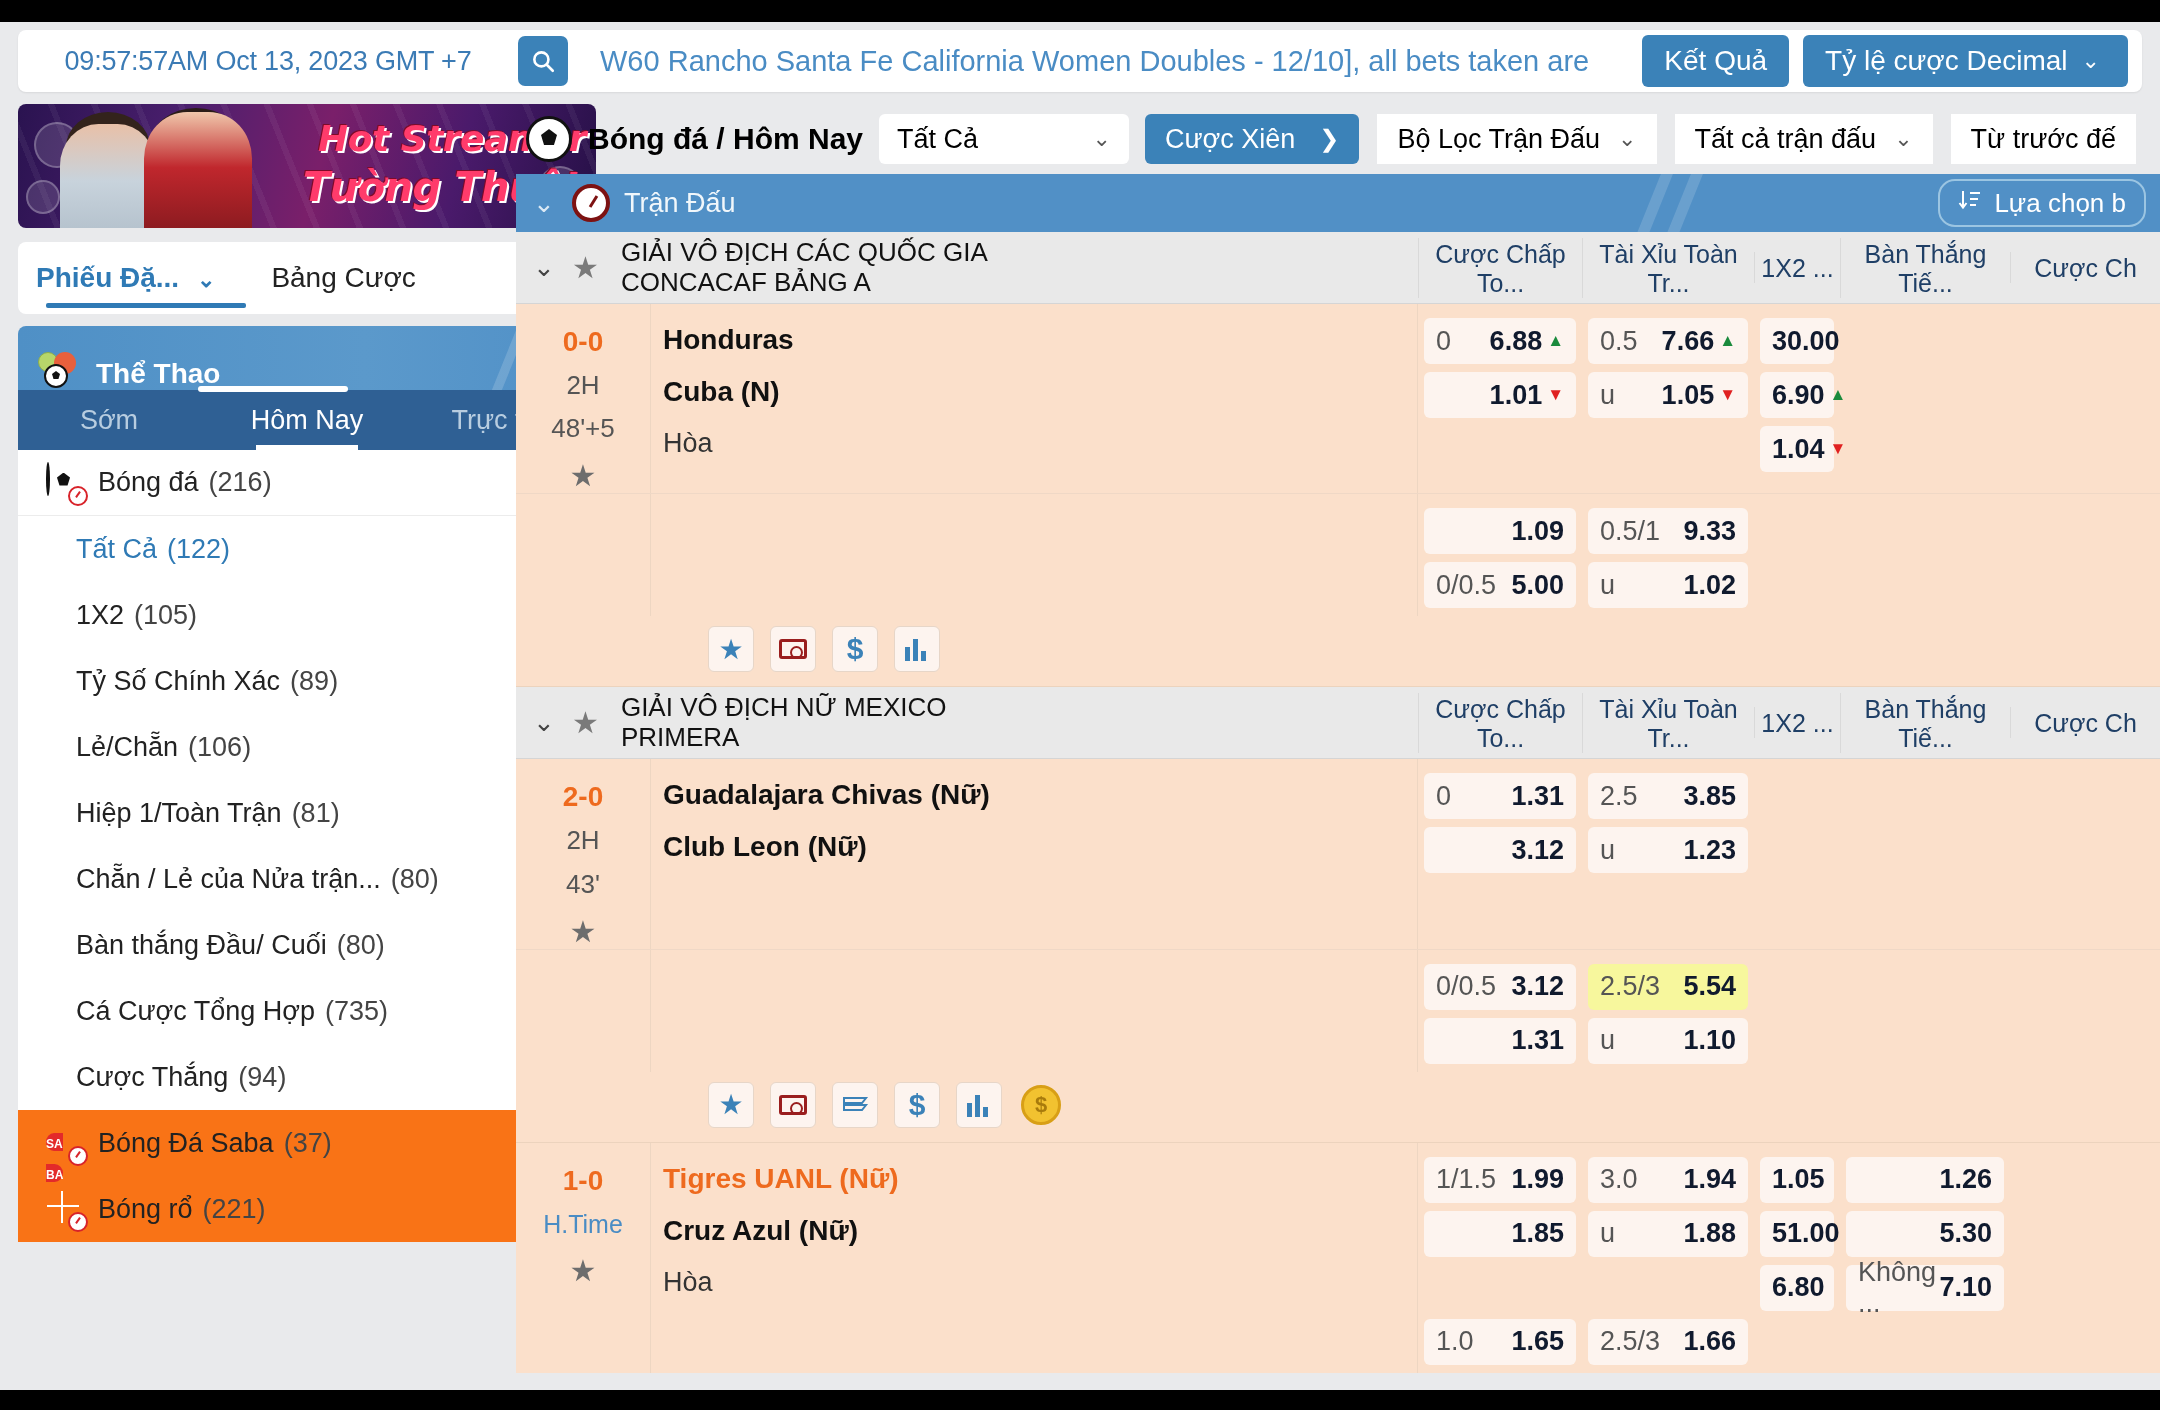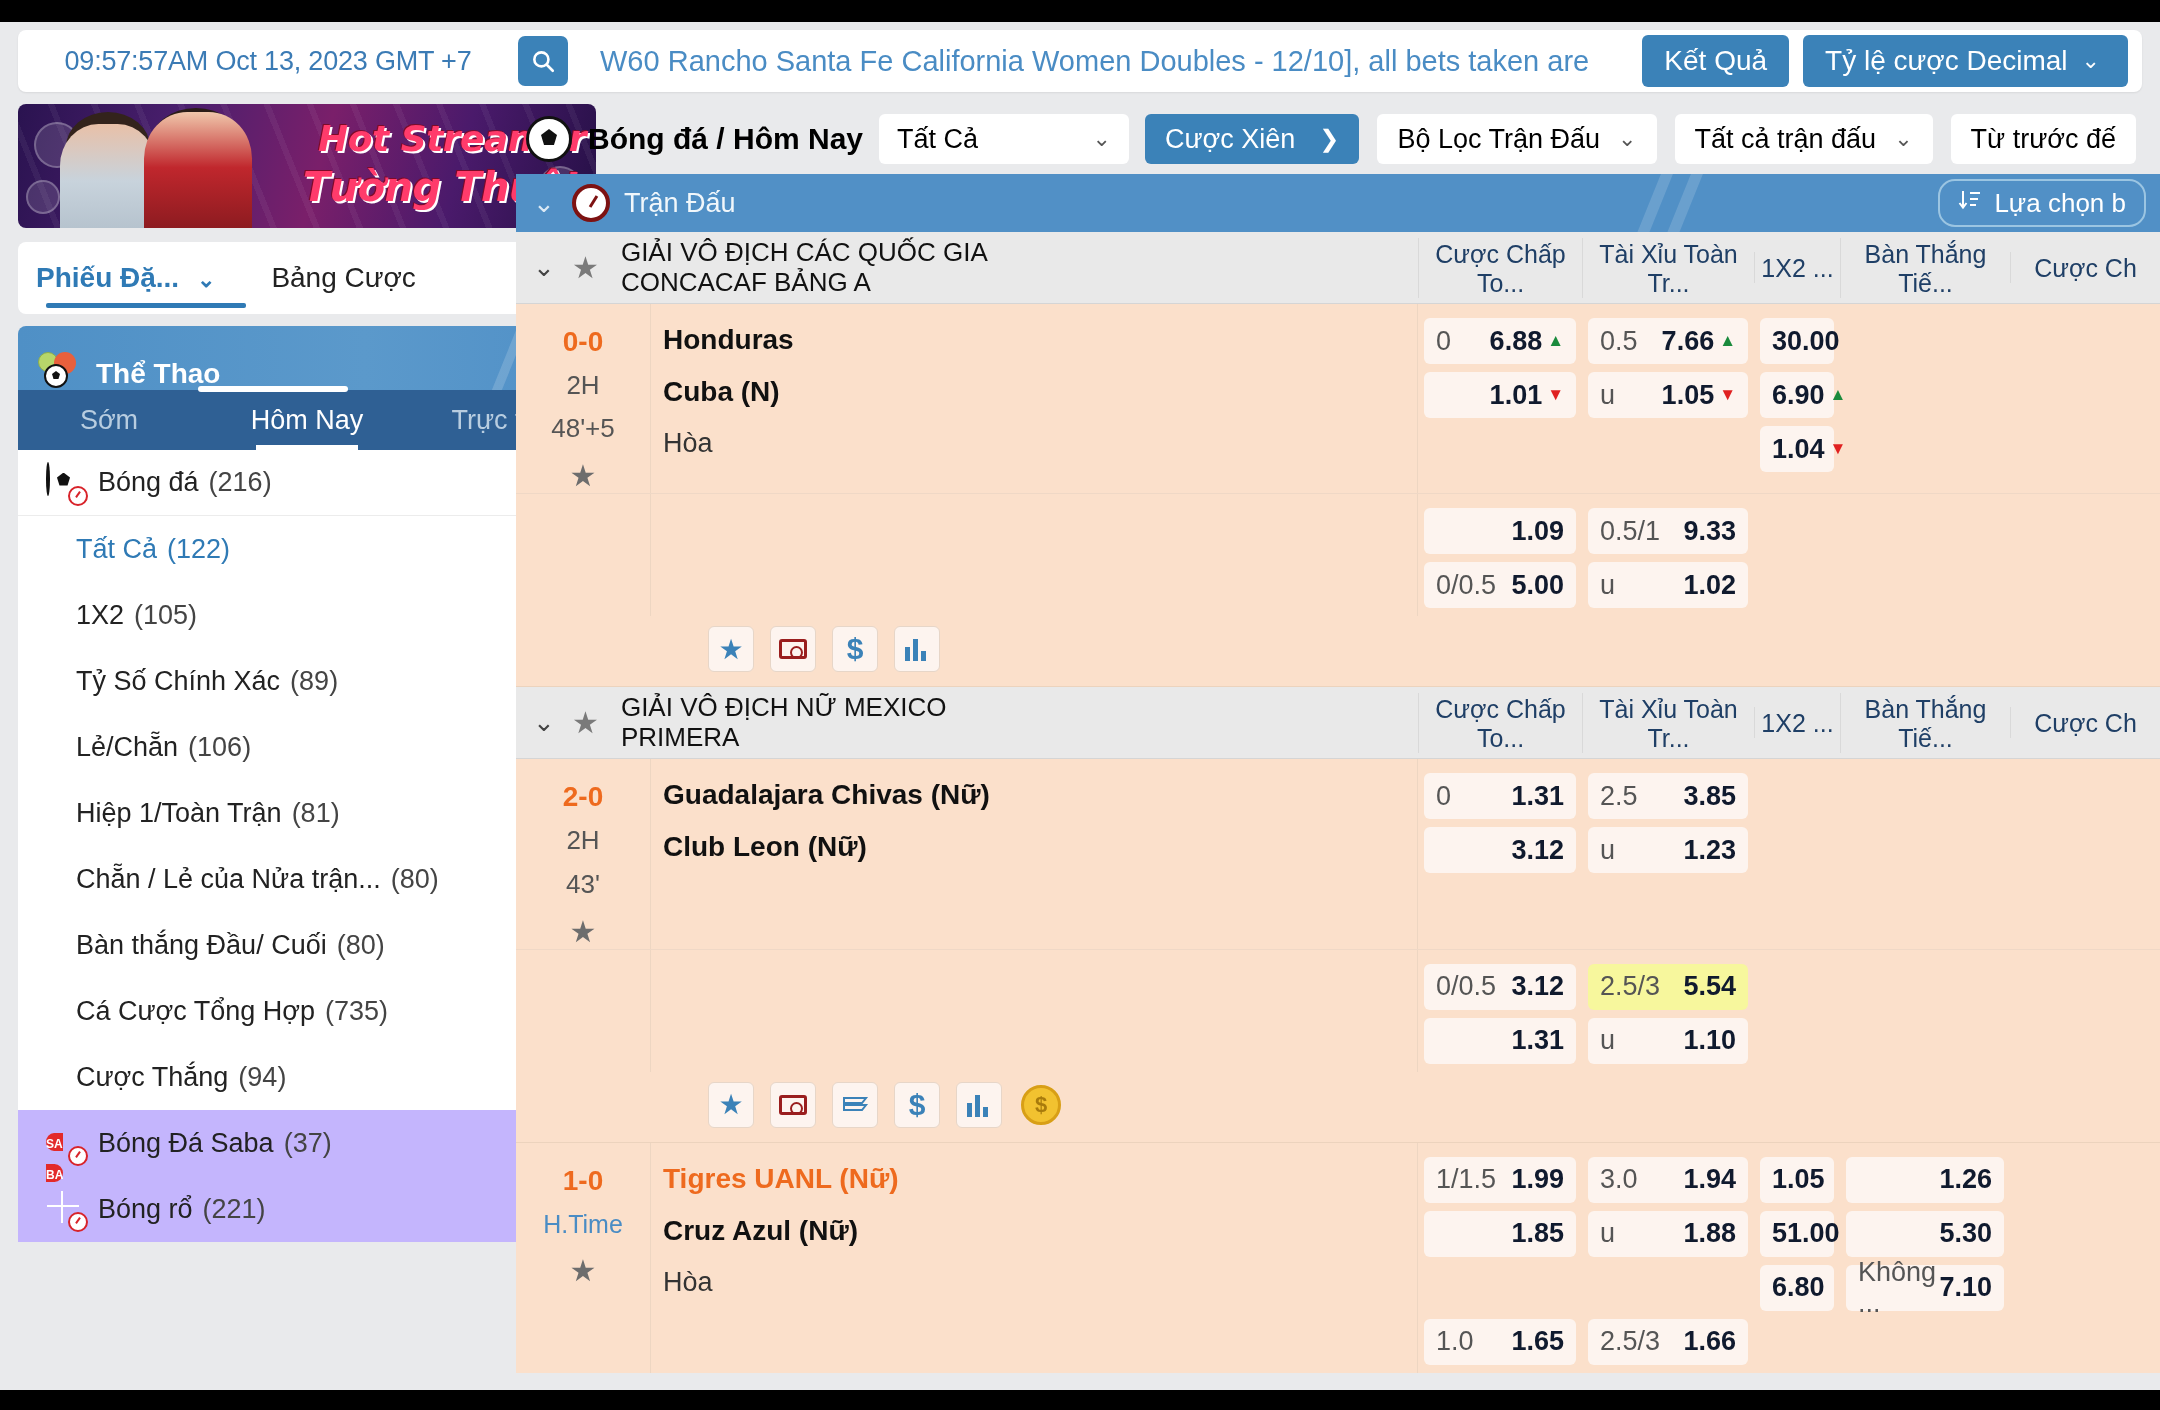--- a/index.html
+++ b/index.html
@@ -112,21 +112,21 @@
     border-radius:4px; padding:1px 7px; font-weight:bold; }
 
   .menu { background:#fff; }
   .menurow {
     display:flex; align-items:center; height: 66px; padding-left: 28px;
     border-bottom: 1px solid #ececec; font-size: 27px; color:#222; cursor:pointer;
   }
   .menurow .ct { color:#444; margin-left: 10px; }
   .menurow.sub { padding-left: 58px; height: 66px; border-bottom:none; }
   .menurow.sub.active, .menurow.sub.active .ct { color:#2f7ab5; }
-  .menusec { background:#c4b5fd; }
+  .menusec { background:#f97316; }
   .menusec .menurow { border-bottom:none; }
   .icoball { position:relative; width:38px;height:38px; flex:0 0 auto; margin-right:14px; }
   .icoball .core { width:34px;height:34px;border-radius:50%; }
   .icoball .soccer { background:#fff; border:2px solid #111; }
   .icoball .soccer:after{content:"";position:absolute;left:11px;top:9px;width:13px;height:13px;background:#111;
     clip-path:polygon(50% 0,100% 38%,81% 100%,19% 100%,0 38%);}
   .icoball .saba { background:#e32a2a; color:#fff; font-size:12px; font-weight:bold; text-align:center; line-height:1.0; padding-top:4px;}
   .icoball .basket { background:#e8702c; }
   .icoball .basket:before{content:"";position:absolute;left:15px;top:1px;width:2px;height:32px;background:#fff;}
   .icoball .basket:after{content:"";position:absolute;left:1px;top:15px;width:32px;height:2px;background:#fff;}
@@ -147,21 +147,21 @@
     display:flex; align-items:center; padding:0 18px; font-size:27px; min-width: 250px;
     justify-content: space-between; cursor:pointer; white-space:nowrap;
   }
   .selectbox .chev { margin-left:26px; font-size:22px; color:#555; }
   .xienbtn {
     margin-left:16px; height:50px; background:#3b82b8; color:#fff; border-radius:6px;
     display:flex; align-items:center; padding:0 20px; font-size:27px; cursor:pointer; white-space:nowrap;
   }
   .xienbtn .arrow { margin-left:24px; font-size:24px; }
   .filterbtn {
-    margin-left:18px; height:50px; background:#fff; border-radius:6px;
+    margin-left:18px; height:50px; background:#fff; border-radius:0;
     display:flex; align-items:center; padding:0 20px; font-size:27px; cursor:pointer; white-space:nowrap;
   }
   .filterbtn .chev { margin-left:18px; font-size:22px; color:#555; }
 
   .bluebar {
     height: 58px; background:#5190c6; display:flex; align-items:center;
     position:relative; overflow:hidden;
   }
   .bluebar .slash { position:absolute; top:-16px; width:12px; height:96px; background:rgba(255,255,255,.15); transform:skewX(-22deg); }
   .collapse { width:56px; text-align:center; color:#dceaf5; font-size:26px; cursor:pointer; flex:0 0 auto; }

